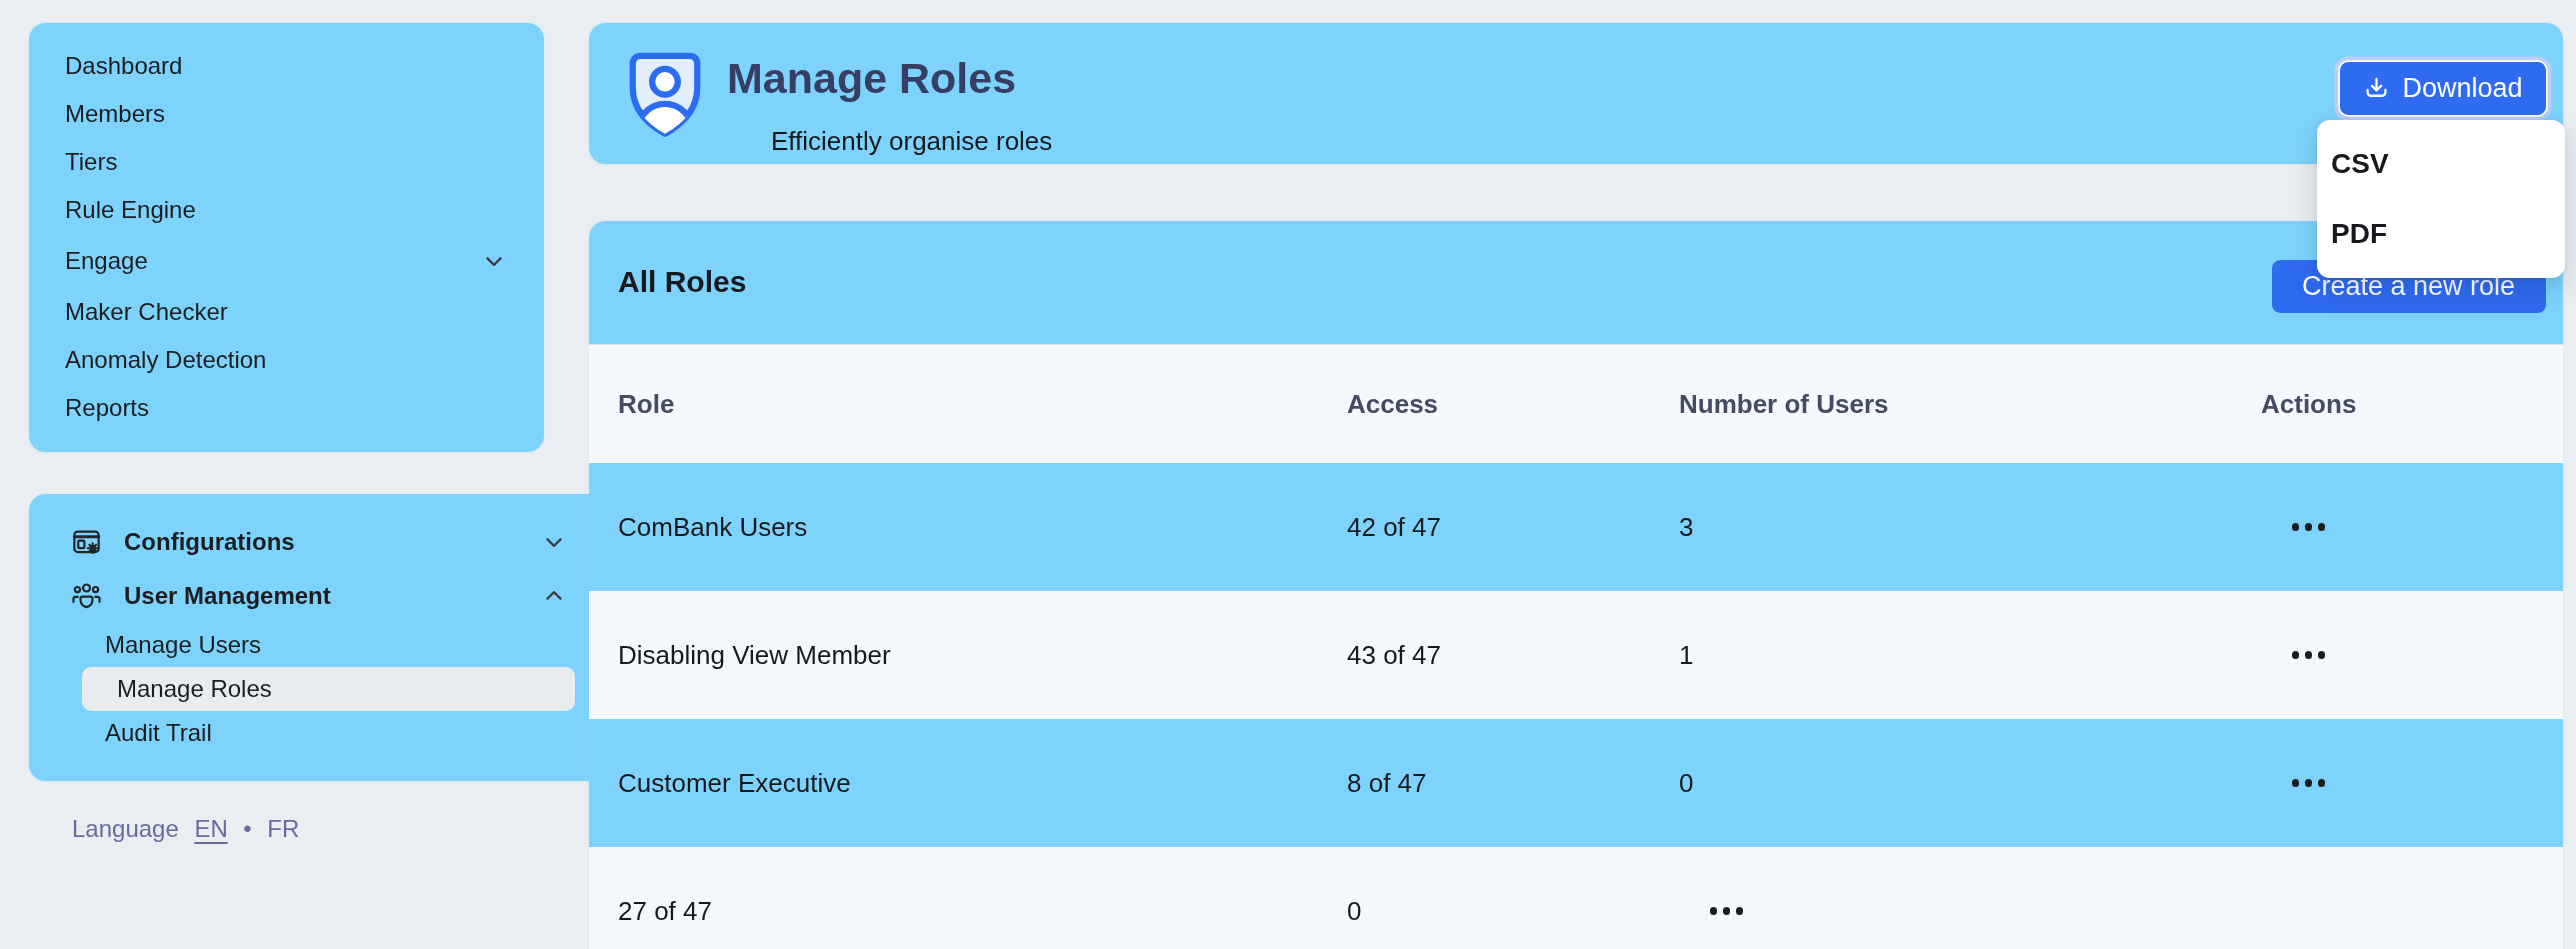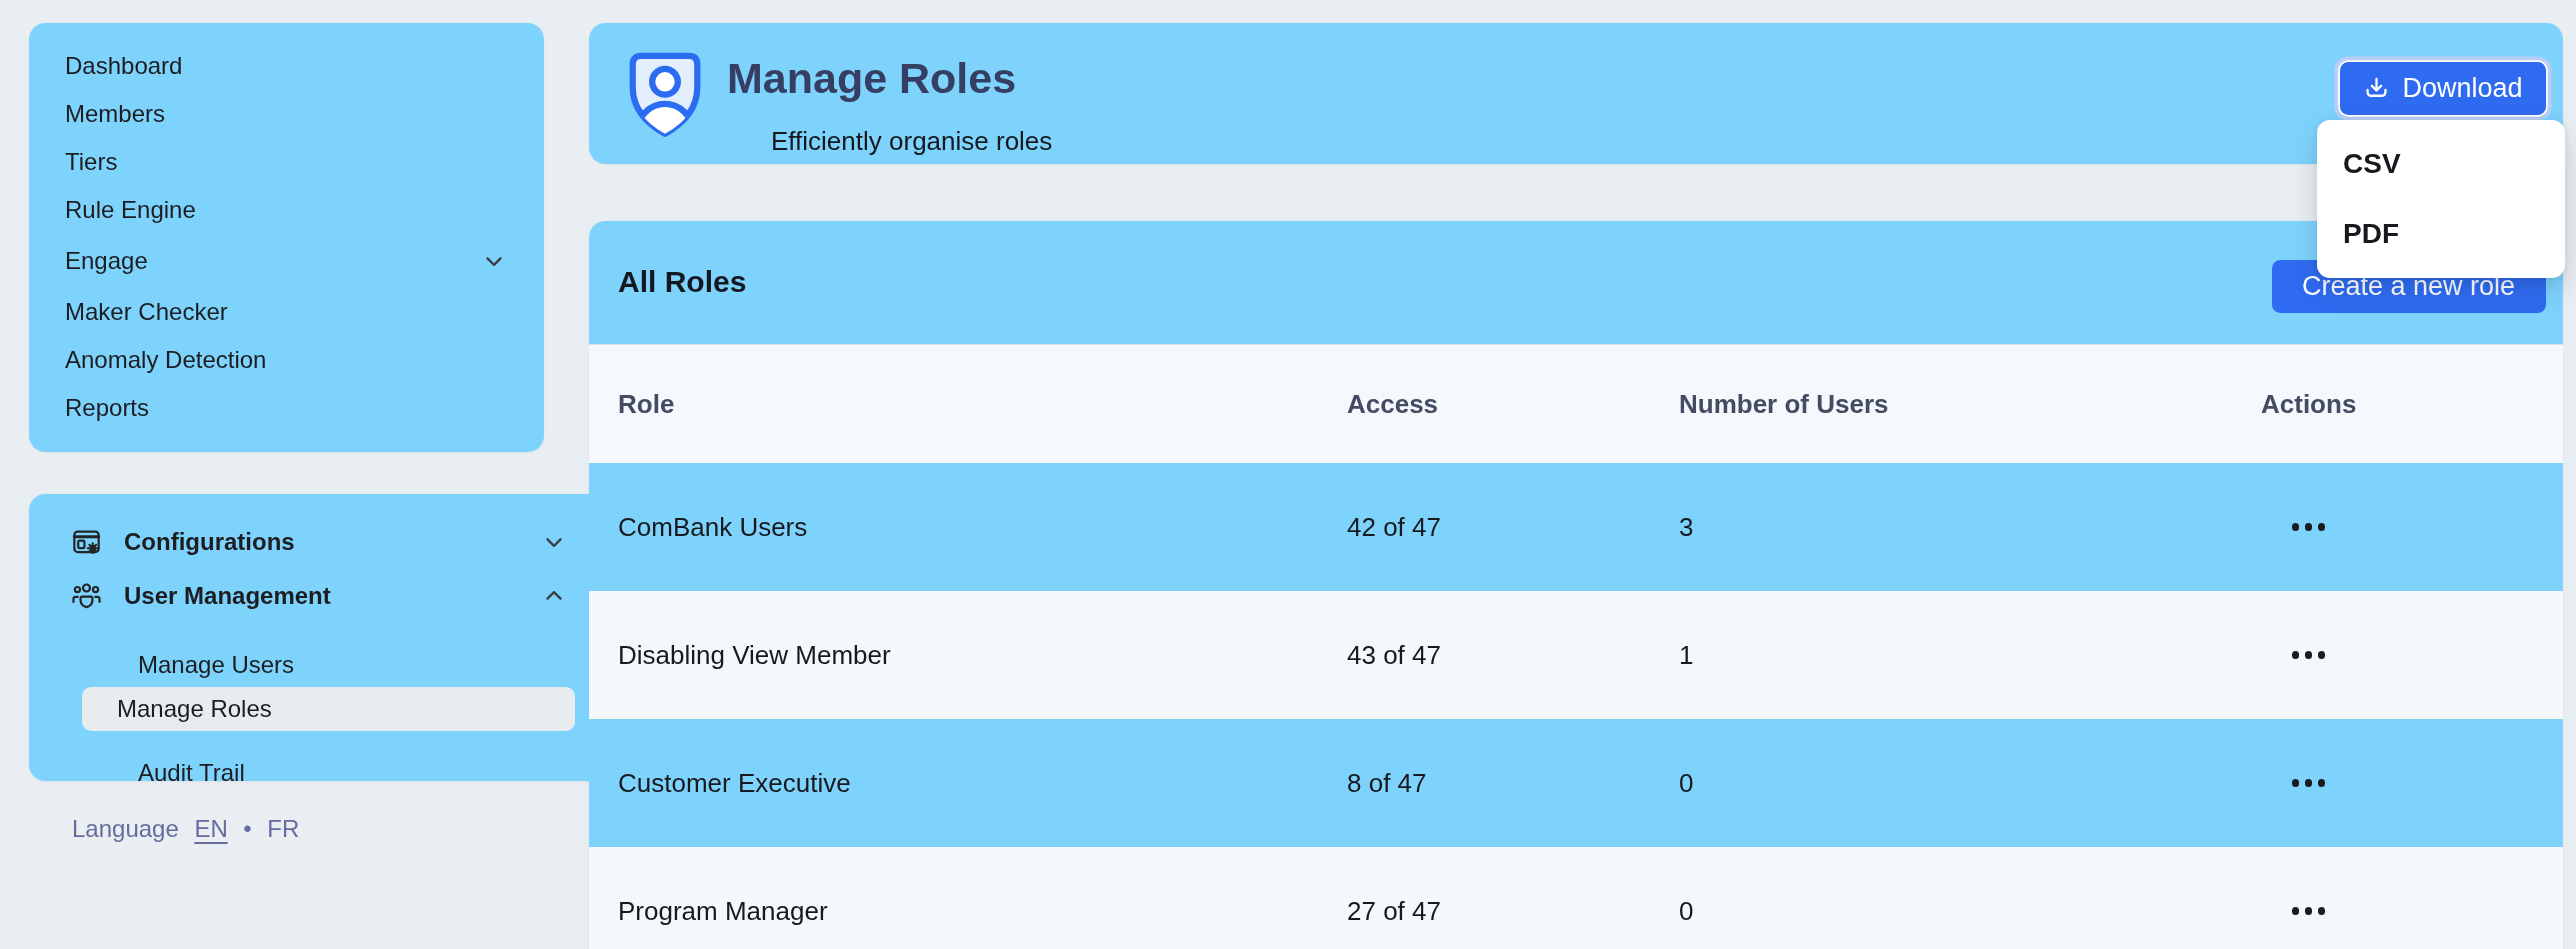--- a/index.html
+++ b/index.html
@@ -15,22 +15,22 @@
   .nav-item .spacer { flex:1; }
   .nav-item.has-gap { margin:2.8px 0; }
   .chev { width:26px; height:26px; stroke:#3a3f46; stroke-width:2.2; fill:none;
           stroke-linecap:round; stroke-linejoin:round; }
 
   .sidebar-card-2 { position:absolute; left:29px; top:494px; width:575px; height:287px; padding-top:22px; }
   .group-item { height:52px; display:flex; align-items:center; padding:0 37px 0 42px;
                 font-size:24px; font-weight:700; color:#1c1d21; cursor:pointer; }
   .group-item.tall { height:55px; }
   .group-icon { width:31px; height:31px; margin-right:22px; flex:0 0 auto; }
-  .sub-item { height:44px; display:flex; align-items:center; padding-left:109px;
-              font-size:24px; color:#1c1d21; cursor:pointer;margin-top:20px; }
+  .sub-item { height:44px; display:flex; align-items:center; padding-left:76px;
+              font-size:24px; color:#1c1d21; cursor:pointer; }
   .sub-item.selected { background:#e8ecef; border-radius:9.2px; margin:0 29px 0 53px; padding-left:35px; }
 
   .language-row { position:absolute; left:72px; top:815px; display:flex; align-items:center;
                   gap:15.6px; font-size:24px; color:#676b9d; }
   .language-row .lang { cursor:pointer; }
   .language-row .lang.active { text-decoration:underline; text-underline-offset:4.6px; }
   .language-row .dot { font-size:24px; }
 
   
   .header-card { position:absolute; left:589px; top:23px; width:1974px; height:141px; }
@@ -43,21 +43,21 @@
               display:flex; align-items:center; justify-content:center; cursor:pointer; }
   .download-btn { position:absolute; right:17.5px; top:39px; width:206px; height:53px; gap:11px;
                   box-shadow:0 0 0 1.8px #ffffff, 0 0 0 5.5px #b9cff9; }
   .dl-icon { width:29px; height:29px; stroke:#ffffff; stroke-width:1.9; fill:none;
              stroke-linecap:round; stroke-linejoin:round; }
 
   
   .dropdown { position:absolute; left:2317px; top:120px; width:248px; height:158px;
               background:#ffffff; border-radius:13px; z-index:30; padding-top:9.2px;
               box-shadow:0 11px 28px rgba(25,35,65,0.16), 0 1.8px 7.4px rgba(25,35,65,0.08); }
-  .dropdown-item { height:70px; display:flex; align-items:center; padding-left:26px;
+  .dropdown-item { height:70px; display:flex; align-items:center; padding-left:14px;
                    font-size:28px; font-weight:700; color:#17191e; cursor:pointer; }
 
   
   .roles-card { position:absolute; left:589px; top:221px; width:1974px; height:754px; overflow:hidden; }
   .roles-title { position:absolute; left:29px; top:44px; font-size:30px; font-weight:700; color:#15181f; }
   .create-btn { position:absolute; right:17.5px; top:39px; width:274px; height:53px; }
 
   .tbl-head { position:absolute; left:0; right:0; top:123px; height:119px; background:#f5f8fc;
               border-top:1.8px solid #dcdfe9; display:grid;
               grid-template-columns:729px 332px 582px 1fr; align-items:center; padding-left:29px;
@@ -243,21 +243,20 @@
         <div>Customer Executive</div>
         <div>8 of 47</div>
         <div>0</div>
         <div class="actions-cell" aria-label="actions">
             <i></i>
             <i></i>
             <i></i>
           </div>
       </div>
       <div class="tbl-row alt">
-        <div>Program Manager</div>
         <div>27 of 47</div>
         <div>0</div>
         <div class="actions-cell" aria-label="actions">
             <i></i>
             <i></i>
             <i></i>
           </div>
       </div>
     </div>
   </section>

